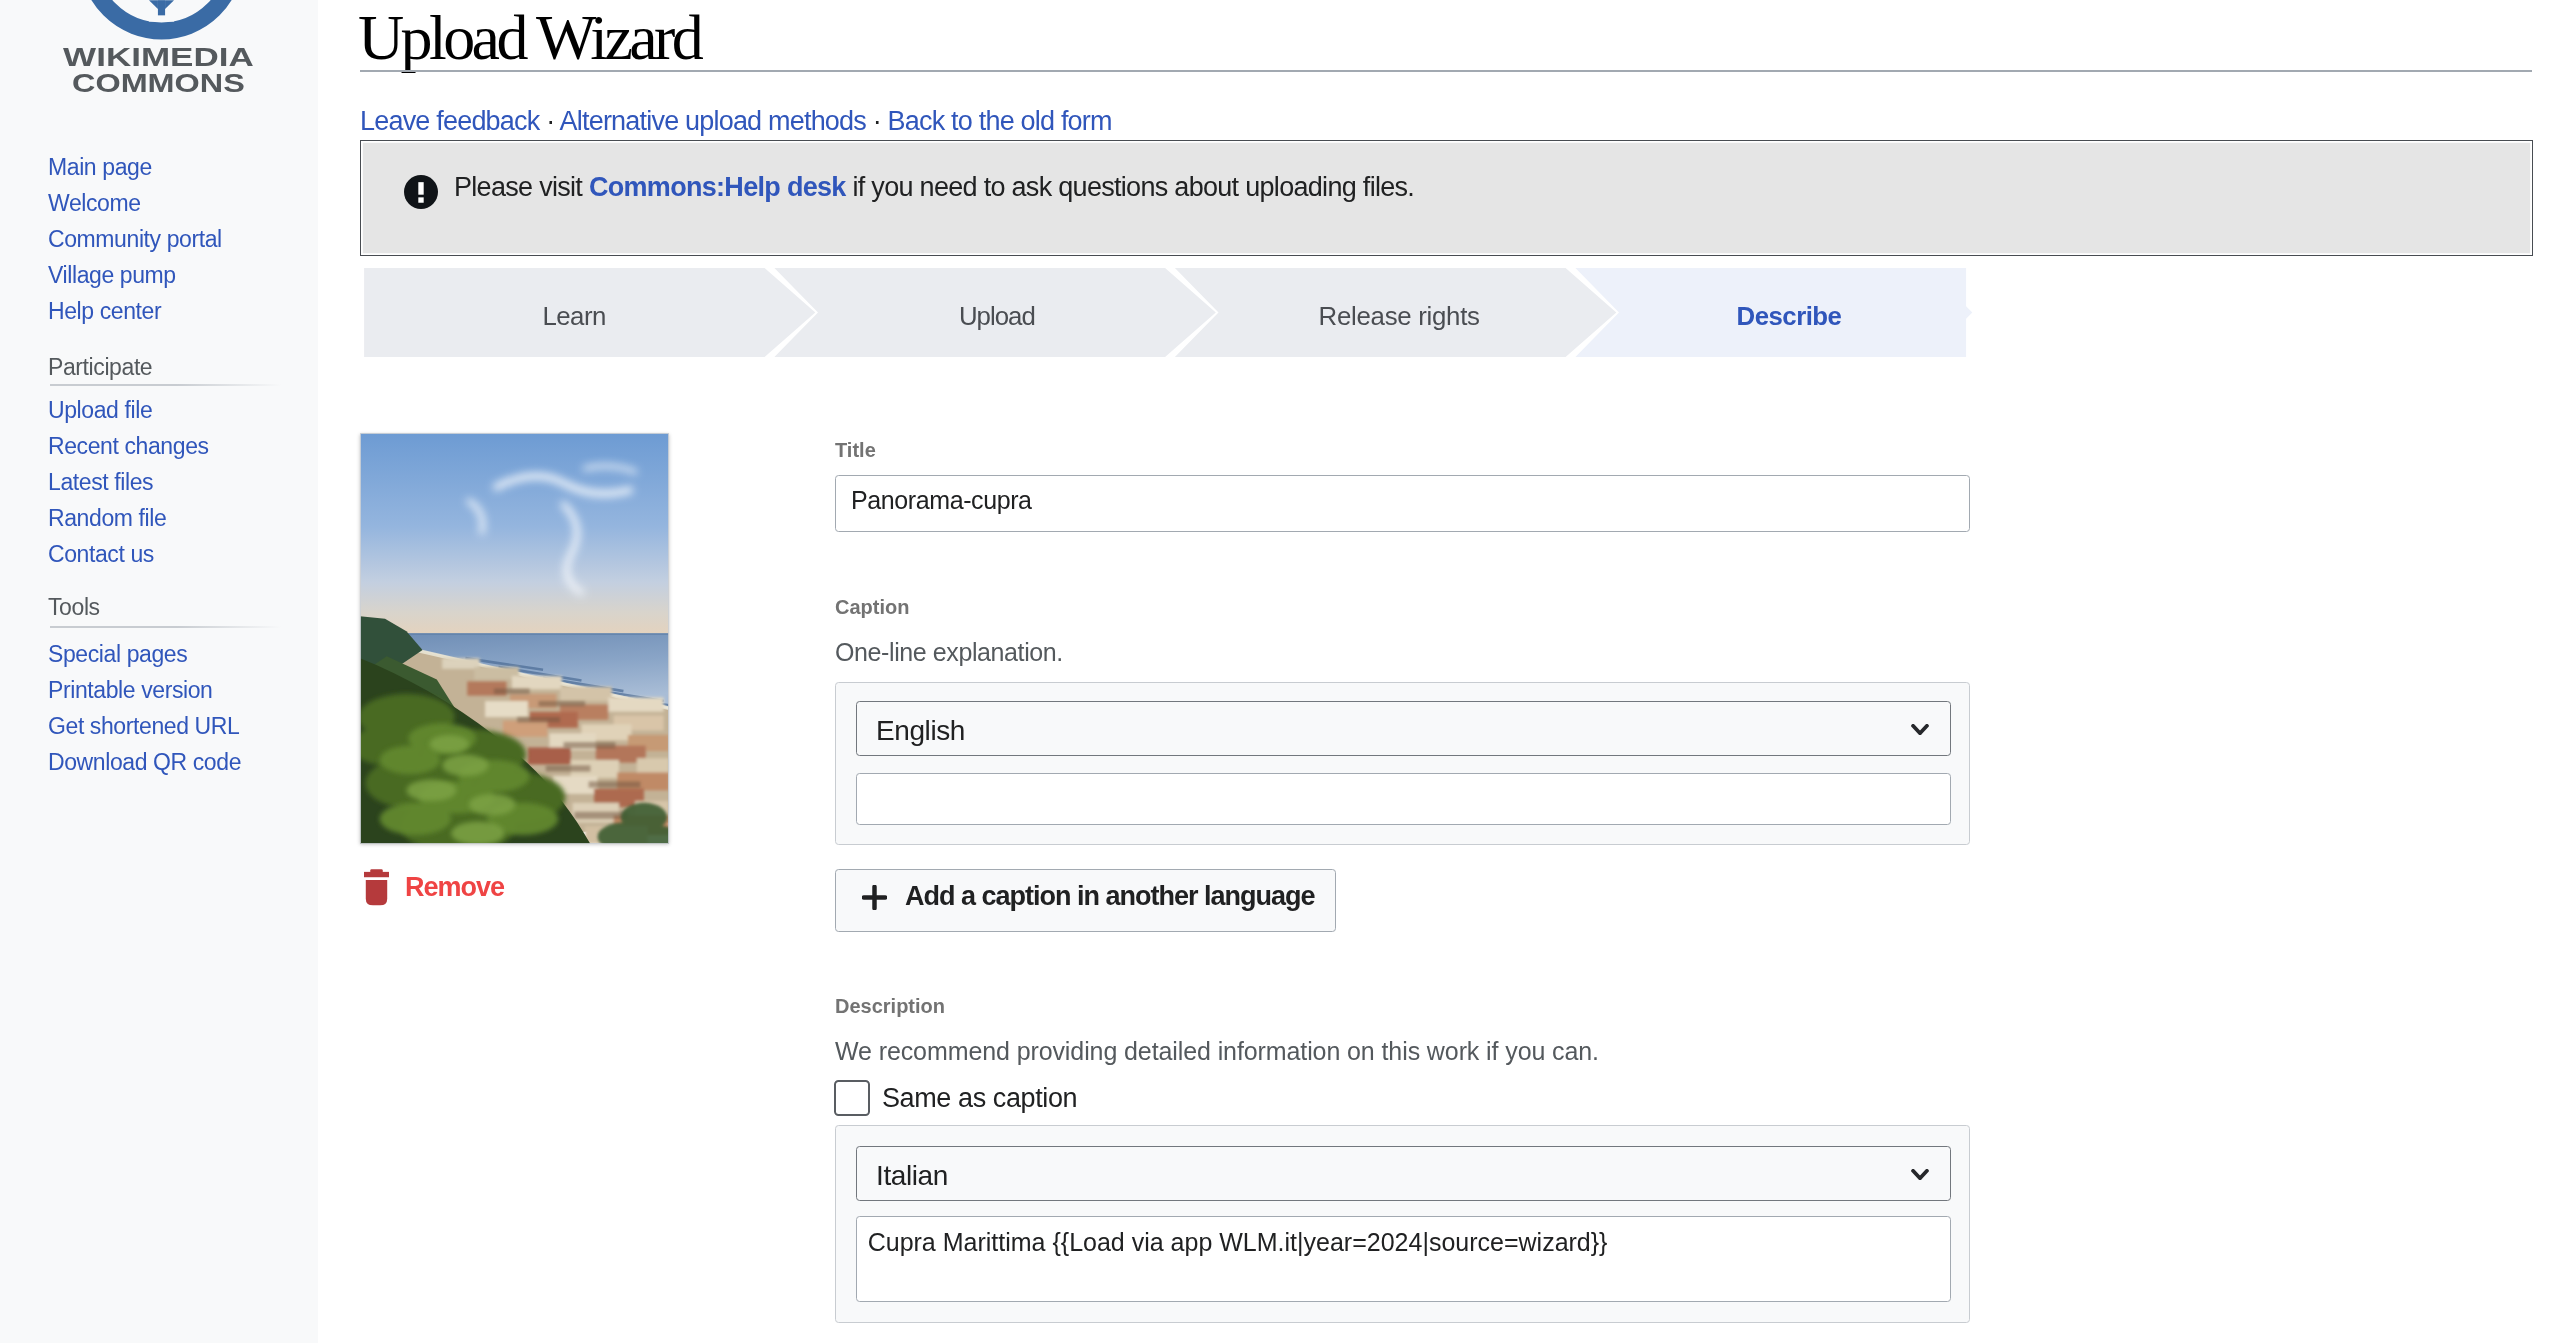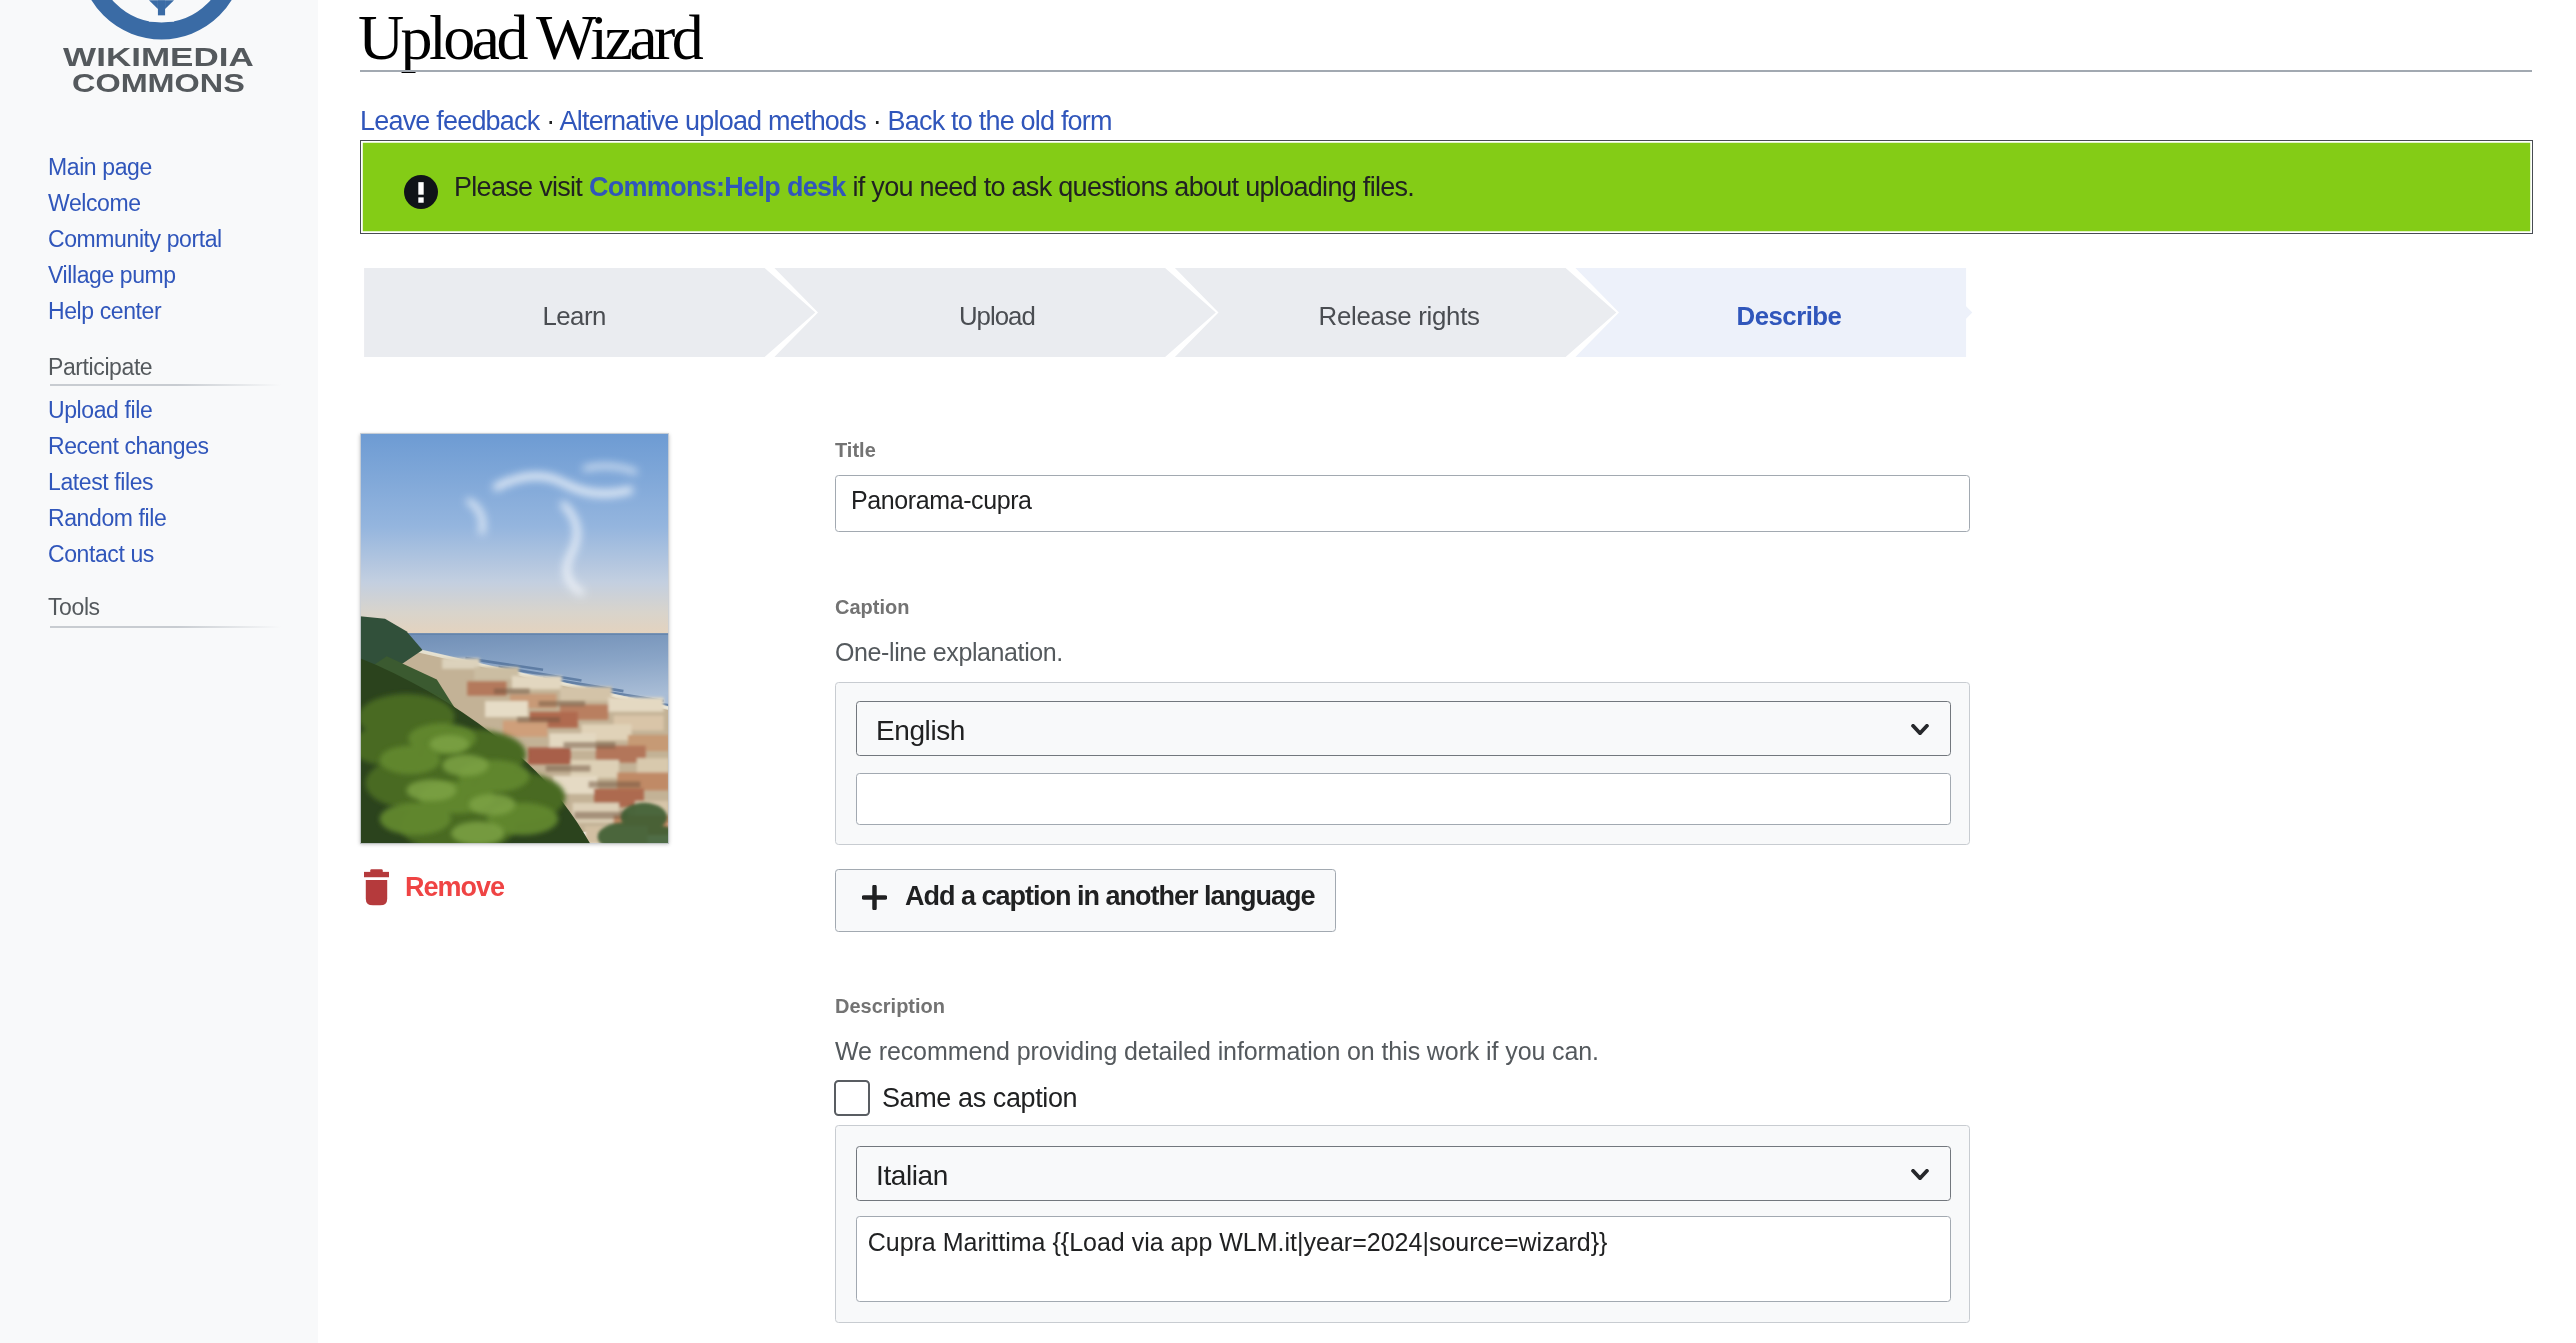--- a/index.html
+++ b/index.html
@@ -17,22 +17,22 @@
   .navrule { position:absolute; left:50px; width:231px; height:1.8px;
     background:linear-gradient(to right, #c8ccd1 0%, #c8ccd1 55%, rgba(200,204,209,0) 100%); }
 
   
   #content { position:absolute; left:318px; top:0; width:2258px; height:1343px; background:#fff; }
   
   h1#fp { position:absolute; left:40px; top:0.9px; font-family:"Liberation Serif", serif;
     font-weight:normal; font-size:64px; letter-spacing:-3.6px; color:#000; line-height:normal; }
   #h1rule { position:absolute; left:42px; top:70px; width:2172px; height:1.8px; background:#a2a9b1; }
   #toplinks { position:absolute; left:42px; top:106px; font-size:27px; letter-spacing:-0.8px; color:#202122; }
-  #notice { position:absolute; left:42px; top:140px; width:2173px; height:94px;
-    background:#84cc16; border:1.8px solid #484c52; box-shadow:inset 0 0 0 1.8px #fff; }
+  #notice { position:absolute; left:42px; top:140px; width:2173px; height:116px;
+    background:#e5e5e5; border:1.8px solid #484c52; box-shadow:inset 0 0 0 1.8px #fff; }
   #notice .ntext { position:absolute; left:93px; top:31px; font-size:27px; letter-spacing:-0.7px; color:#202122; }
   #notice .ntext b a { font-weight:bold; }
 
   
   .flabel { position:absolute; left:517px; font-size:20px; font-weight:bold; color:#737373; }
   .fhelp  { position:absolute; left:517px; font-size:25px; letter-spacing:-0.4px; color:#54595d; }
   .tinput { position:absolute; background:#fff; border:1.8px solid #a2a9b1; border-radius:3.6px;
     font-size:29px; color:#202122; }
   .panel { position:absolute; left:517px; width:1135px; background:#f8f9fa;
     border:1.8px solid #c8ccd1; border-radius:3.6px; }
@@ -79,20 +79,26 @@
   <ul class="navlist" style="top:372px;margin-top:20px;">
     <li><a href="#">Upload file</a></li>
     <li><a href="#">Recent changes</a></li>
     <li><a href="#">Latest files</a></li>
     <li><a href="#">Random file</a></li>
     <li><a href="#">Contact us</a></li>
   </ul>
 
   <div class="navhead" style="top:596px;">Tools</div>
   <div class="navrule" style="top:626px;"></div>
+  <ul class="navlist" style="top:636px; line-height:35px;">
+    <li><a href="#">Special pages</a></li>
+    <li><a href="#">Printable version</a></li>
+    <li><a href="#">Get shortened URL</a></li>
+    <li><a href="#">Download QR code</a></li>
+  </ul>
 </div>
 
 <div id="content">
   <h1 id="fp">Upload Wizard</h1>
   <div id="h1rule"></div>
 
   <p id="toplinks"><a href="#">Leave feedback</a> <span>·</span> <a href="#">Alternative upload methods</a> <span>·</span> <a href="#">Back to the old form</a></p>
 
   <div id="notice">
     <svg class="abs" style="left:43px; top:34px;" width="34" height="34" viewBox="0 0 38 38">

